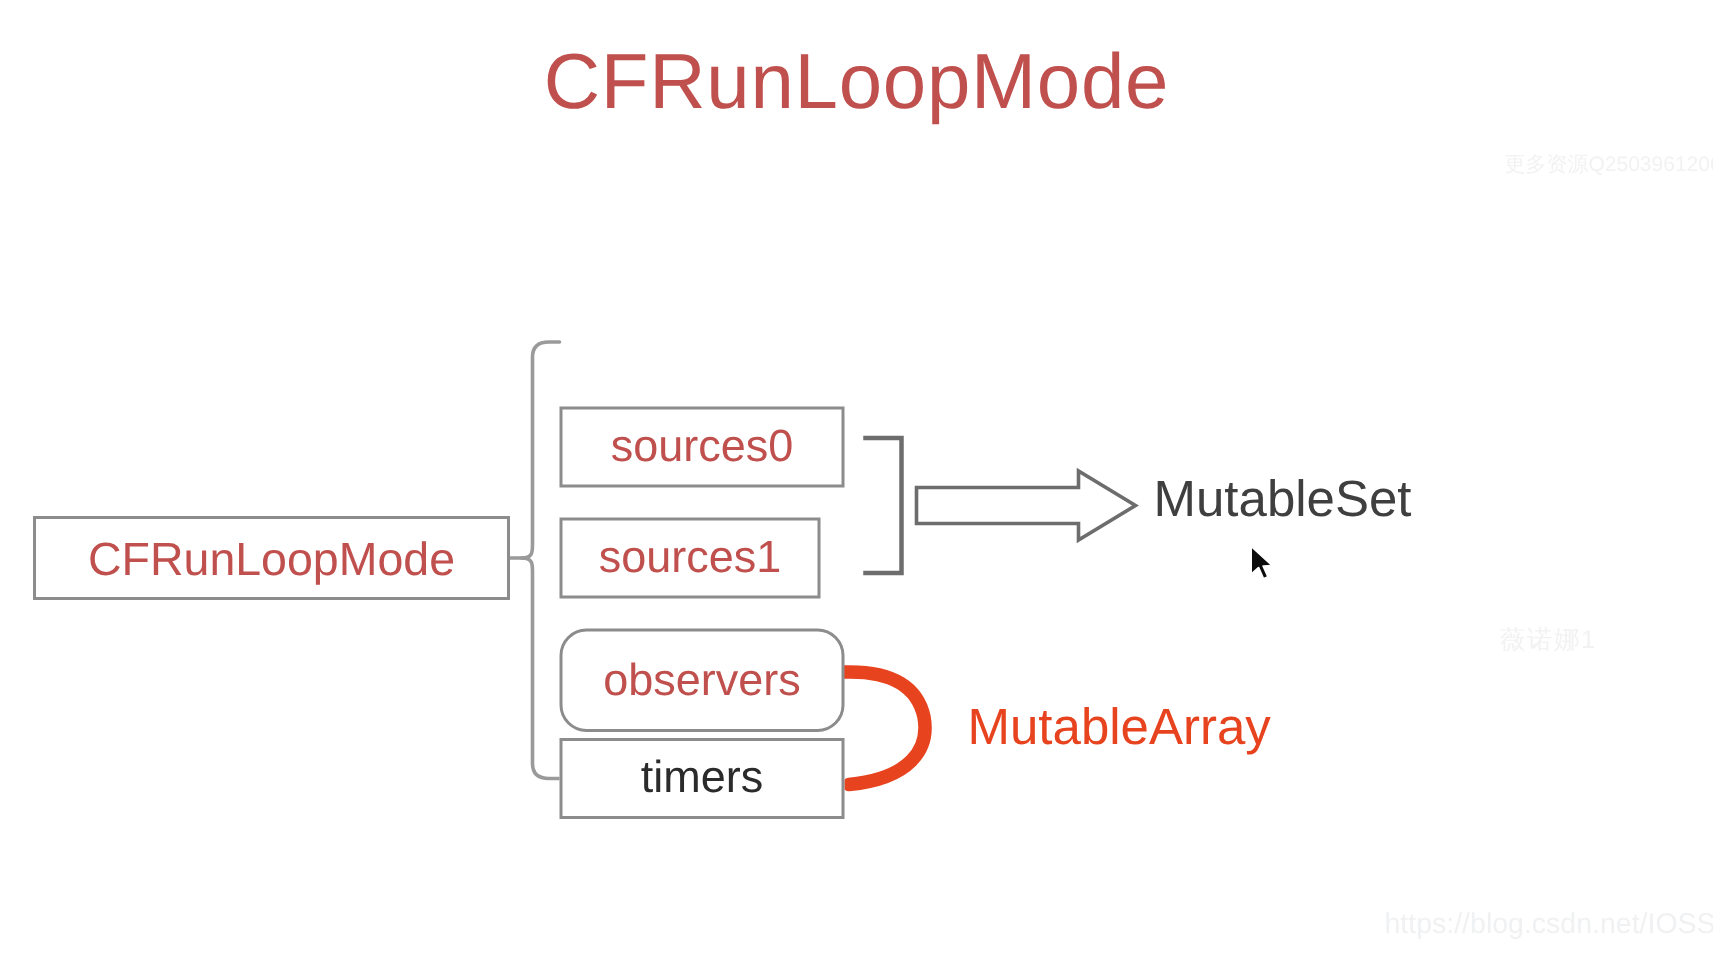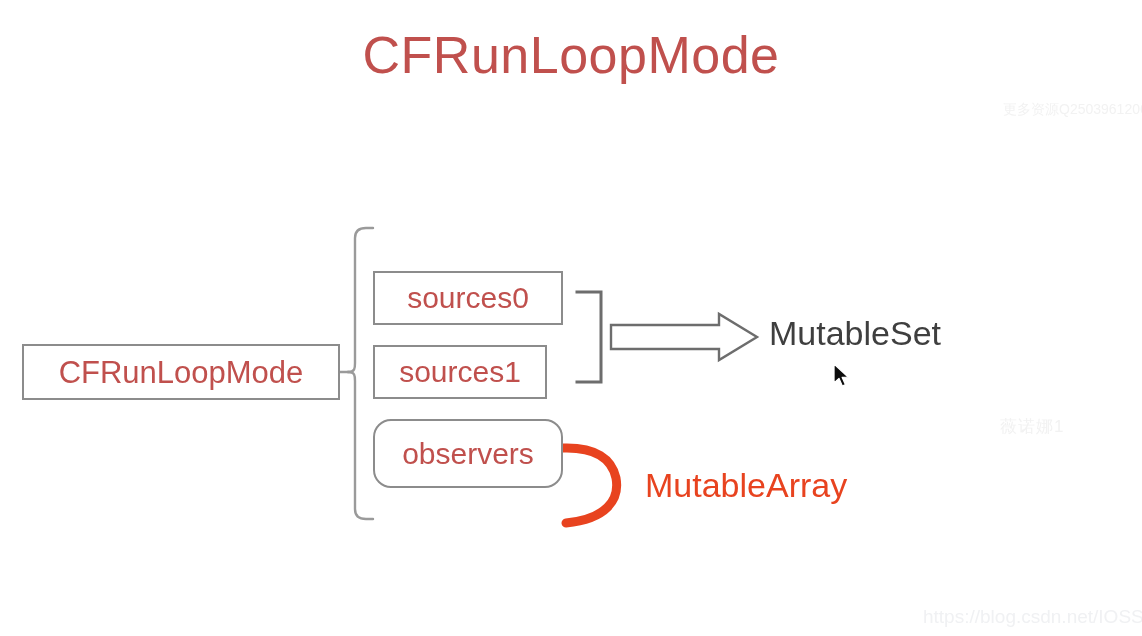--- a/index.html
+++ b/index.html
@@ -151,20 +151,21 @@
 
   <div class="box red" id="box-root">CFRunLoopMode</div>
 
 
   <div class="box red" id="box-sources0">sources0</div>
 
   <div class="box red" id="box-sources1">sources1</div>
 
   <div class="box red" id="box-observers">observers</div>
 
+  <div class="box dark" id="box-timers">timers</div>
 
   <div class="side-label" id="label-mutableset">MutableSet</div>
 
   <div class="side-label" id="label-mutablearray">MutableArray</div>
 
   <div class="watermark" id="wm-top">更多资源Q2503961206</div>
 
   <div class="watermark" id="wm-mid">薇诺娜1</div>
 
   <div class="watermark" id="wm-bottom">https://blog.csdn.net/IOSSHAN</div>

